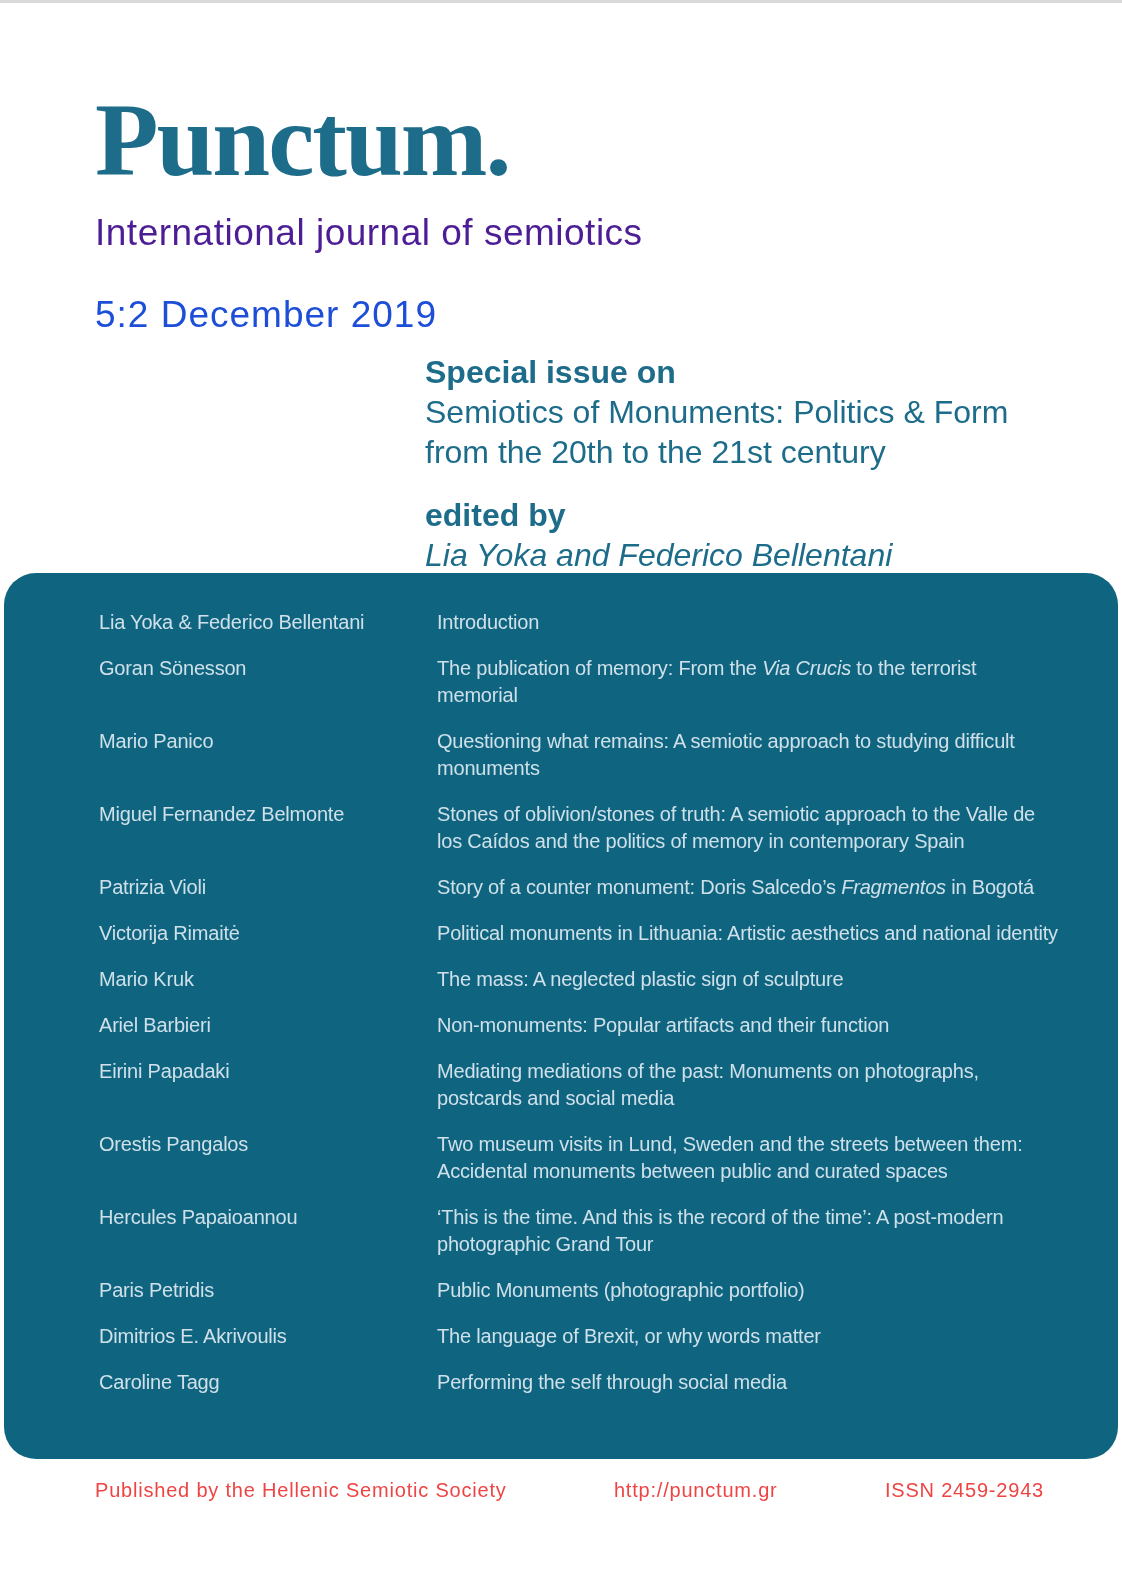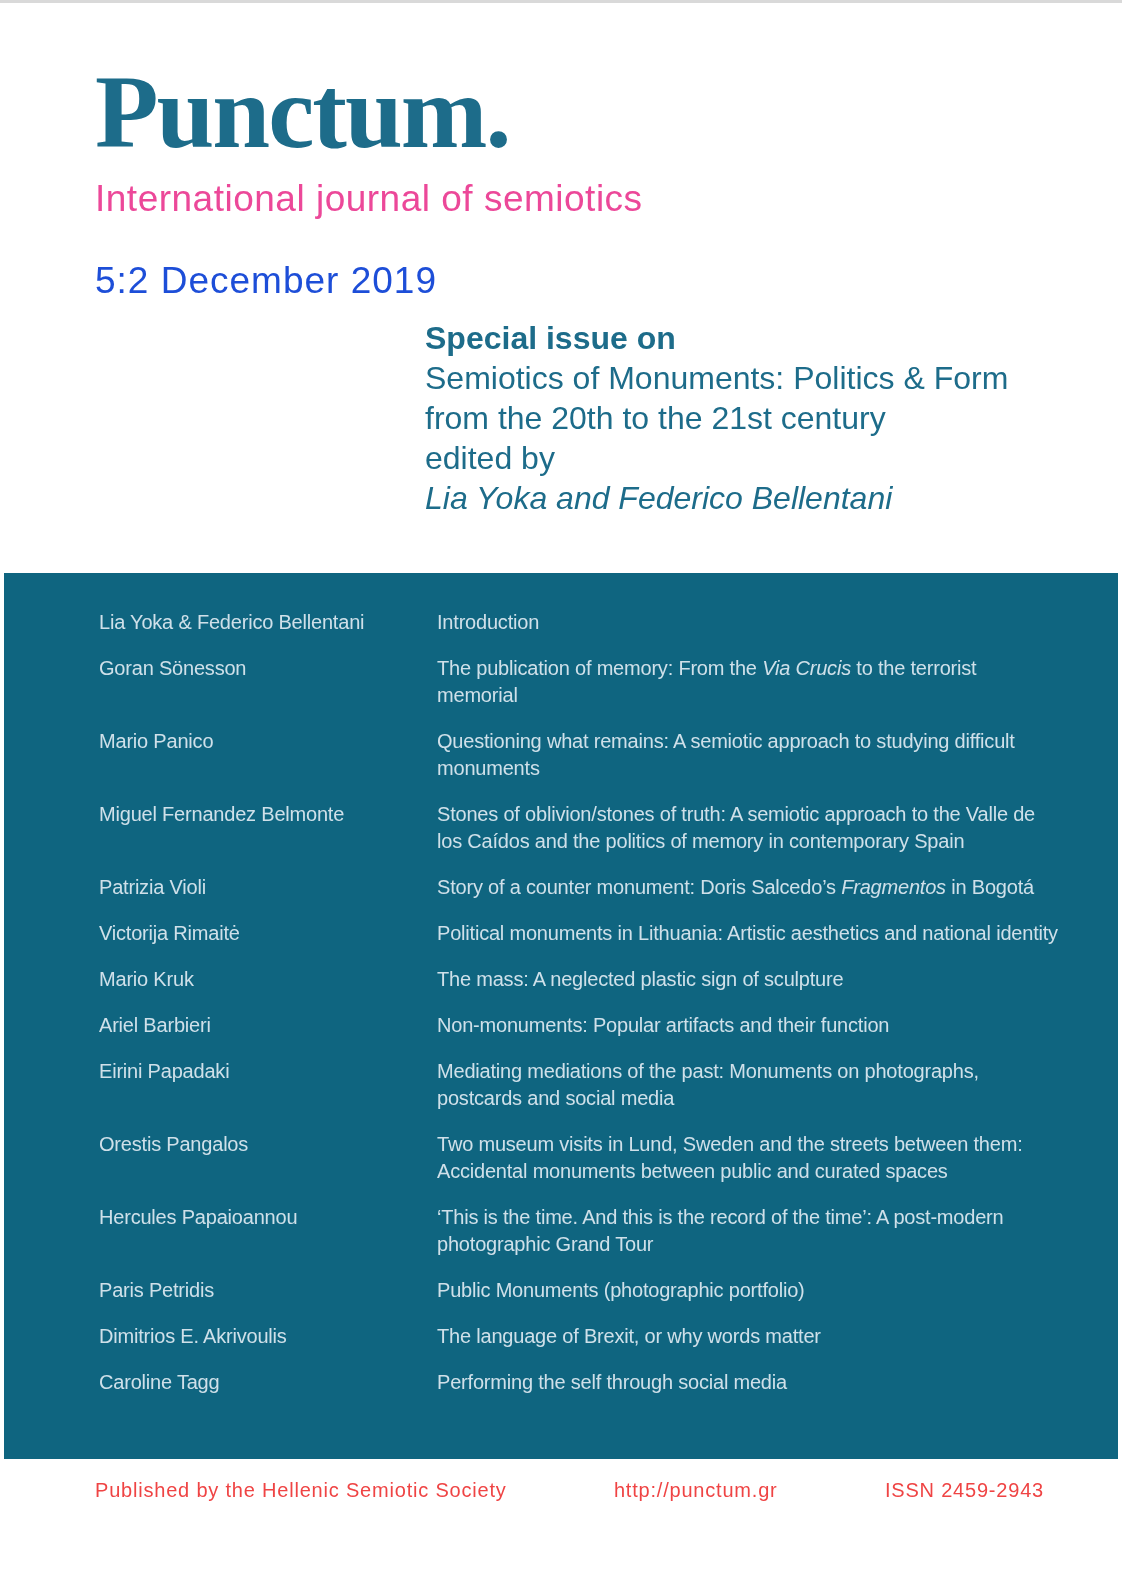--- a/index.html
+++ b/index.html
@@ -11,63 +11,64 @@
     font-family: "Liberation Sans", sans-serif;
     overflow: hidden;
     border-top: 3px solid #d9d9d9;
     box-sizing: border-box;
   }
 
   
   .masthead {
     height: 570px;
     box-sizing: border-box;
-    padding: 57px 0 0 95px;
+    padding: 85px 0 0 95px;
   }
   .journal-title {
     font-family: "Liberation Serif", serif;
     font-weight: 700;
     font-size: 104px;
     line-height: 1.0;
     letter-spacing: -2px;
     color: #1d6c8a;
   }
   .journal-subtitle {
-    margin-top: 14px;
+    margin-top: 20px;
     font-size: 37px;
     letter-spacing: 0.5px;
-    color: #ec4899;
+    color: #4c1d95;
   }
   .issue-line {
     margin-top: 40px;
     font-size: 37px;
     letter-spacing: 1px;
     color: #1d4ed8;
   }
   .special-block {
     margin-left: 330px;
     margin-top: 16px;
     width: 625px;
     color: #1d6c8a;
     font-size: 32px;
     line-height: 40px;
   }
   .special-label { font-weight: 700; }
   .special-title { font-weight: 400; }
-  .edited-label { font-weight: 400; }
+  .edited-label { font-weight: 700; margin-top: 23px; }
   .editors { font-style: italic; }
 
   
   .toc-band {
     margin: 0 4px;
     height: 886px;
     box-sizing: border-box;
     background: #0f6580;
     padding: 36px 0 0 95px;
     overflow: hidden;
+    border-radius: 32px;
   }
   .toc-row {
     display: flex;
     margin-bottom: 19px;
     color: #cfe0e9;
     font-size: 20px;
     line-height: 27px;
     letter-spacing: -0.2px;
   }
   .toc-author { width: 338px; flex: none; }

